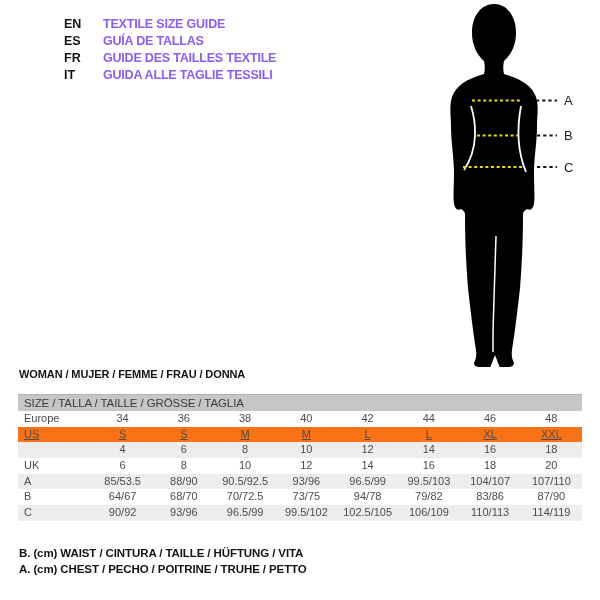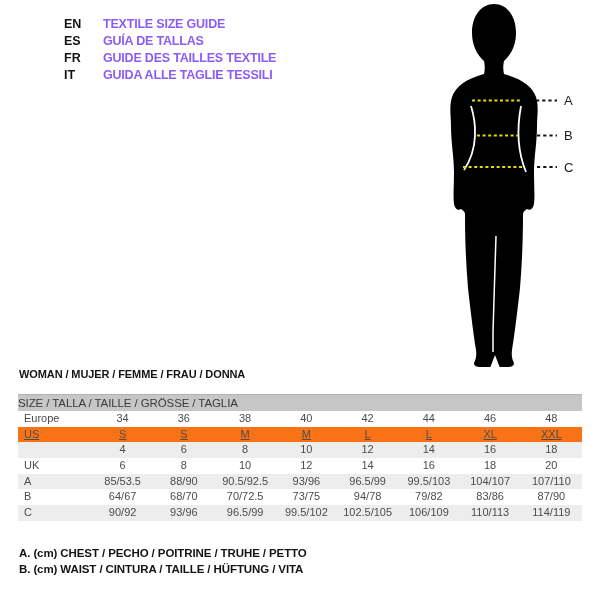--- a/index.html
+++ b/index.html
@@ -16,21 +16,21 @@
   
   .figure { position:absolute; left:430px; top:0; width:170px; height:372px; }
   .figure svg { display:block; width:170px; height:372px; }
   .abc-label { font-family:"Liberation Sans", sans-serif; font-size:13px; fill:#1c1c1c; }
 
   
   .section-title { position:absolute; left:19px; top:368px; font-size:11px; font-weight:700; color:#141414; letter-spacing:-0.1px; }
 
   
   .size-table { position:absolute; left:18px; top:394px; width:564px; color:#4c4c4c; }
-  .t-header { height:17px; line-height:17px; font-size:11.5px; color:#3a3a3a; background:#c6c6c6; border-top:1px solid #b2b2b2; letter-spacing:-0.1px; }
+  .t-header { height:17px; line-height:17px; padding-left:6px; font-size:11.5px; color:#3a3a3a; background:#c6c6c6; border-top:1px solid #b2b2b2; letter-spacing:-0.1px; }
   .t-row { display:flex; height:15.7px; line-height:15.7px; font-size:11px; }
   .t-label { width:74px; padding-left:6px; }
   .t-cell { flex:1; text-align:center; }
 
   
   .legend { position:absolute; left:19px; top:546px; }
   .legend-line { font-size:11.5px; font-weight:700; color:#141414; height:15.6px; line-height:15.6px; letter-spacing:-0.1px; }
 </style>
 </head>
 <body>
@@ -165,17 +165,17 @@
           <div class="t-cell">99.5/102</div>
           <div class="t-cell">102.5/105</div>
           <div class="t-cell">106/109</div>
           <div class="t-cell">110/113</div>
           <div class="t-cell">114/119</div>
         </div>
       </div>
   </div>
 
   <div class="legend">
+      <div class="legend-line">B. (cm) WAIST / CINTURA / TAILLE / HÜFTUNG / VITA</div>
       <div class="legend-line">A. (cm) CHEST / PECHO / POITRINE / TRUHE / PETTO</div>
-      <div class="legend-line">B. (cm) WAIST / CINTURA / TAILLE / HÜFTUNG / VITA</div>
     </div>
 
 </div>
 
 </body></html>

